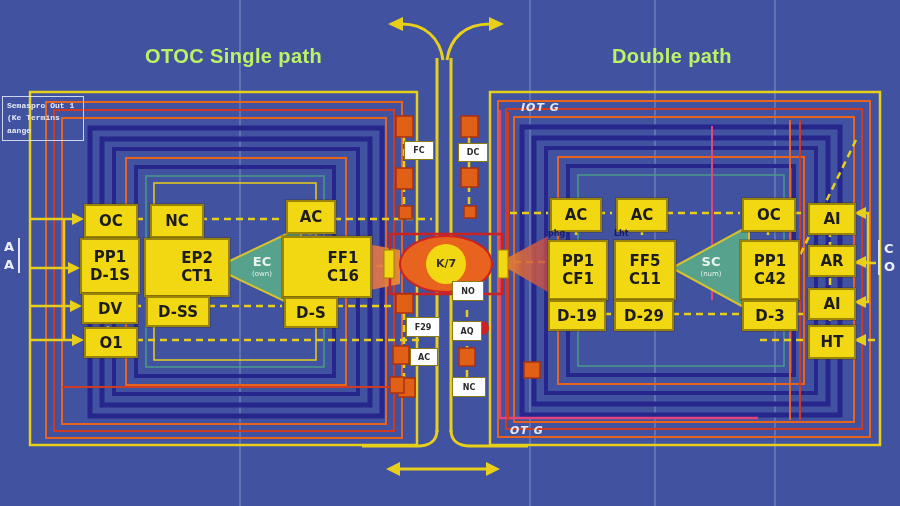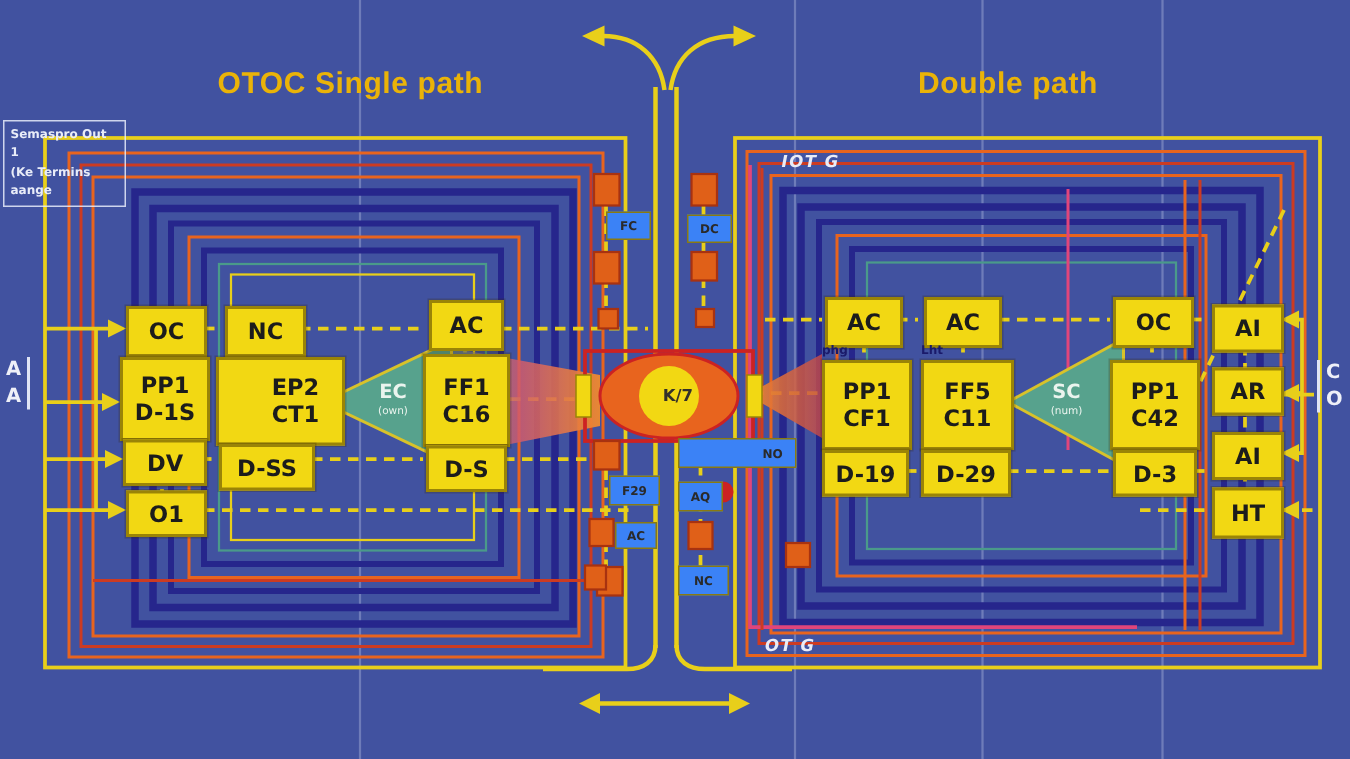--- a/index.html
+++ b/index.html
@@ -1,26 +1,26 @@
 <!DOCTYPE html>
 <html><head>
 <meta charset="utf-8">
 <style>
   html,body{margin:0;padding:0;background:#20254a;}
   .canvas{position:relative;width:900px;height:506px;background:#4152a0;overflow:hidden;
           font-family:"DejaVu Sans","Liberation Sans",sans-serif;}
   .abs{position:absolute;}
   svg{position:absolute;left:0;top:0;}
-  .title{position:absolute;color:#eab308;font-size:20px;font-weight:600;letter-spacing:.4px;
+  .title{position:absolute;color:#bef264;font-size:20px;font-weight:600;letter-spacing:.4px;
          font-family:"Liberation Sans",sans-serif;white-space:nowrap;}
   .ybox{position:absolute;background:#f2d813;border:2px solid #9a8407;color:#1c1c1c;
         display:flex;align-items:center;justify-content:center;font-weight:bold;
         font-size:15px;box-shadow:0 0 0 1px rgba(60,40,0,.25);z-index:5;text-align:center;}
   .ybox2{flex-direction:column;gap:3px;line-height:1;}
-  .pill{position:absolute;background:#3b82f6;border:1px solid #8a7a10;color:#2a2a2a;
+  .pill{position:absolute;background:#ffffff;border:1px solid #8a7a10;color:#2a2a2a;
         display:flex;align-items:center;justify-content:center;font-weight:bold;
         font-size:8px;z-index:5;overflow:hidden;}
   .anno{position:absolute;border:1.5px solid rgba(232,236,250,.85);color:#e8ecf8;
         font-size:8px;line-height:1.55;padding:3px 4px;z-index:6;font-weight:bold;}
   .wlabel{position:absolute;color:#e8ecf8;font-size:11px;font-weight:bold;z-index:6;
           letter-spacing:1px;white-space:nowrap;font-style:italic;}
   .edge{position:absolute;color:#eef0f8;font-size:13px;font-weight:bold;line-height:1.35;z-index:6;}
   .edge-l{border-right:2px solid #dfe4f5;padding-right:4px;}
   .edge-r{border-left:2px solid #dfe4f5;padding-left:4px;}
   .tri-label{position:absolute;color:#eaf4ee;text-align:center;z-index:4;font-weight:bold;
@@ -209,36 +209,36 @@
     <span>D-1S</span>
   </div>
   <div class="ybox ybox2" style="left:144px;top:238px;width:62px;height:55px;padding-left:20px;">
     <span>EP2</span>
     <span>CT1</span>
   </div>
   <div class="ybox" style="left:82px;top:293px;width:52px;height:27px;">DV</div>
   <div class="ybox" style="left:146px;top:296px;width:60px;height:27px;">D-SS</div>
   <div class="ybox" style="left:84px;top:327px;width:50px;height:27px;">O1</div>
   <div class="ybox" style="left:286px;top:200px;width:46px;height:30px;">AC</div>
-  <div class="ybox ybox2" style="left:282px;top:236px;width:54px;height:58px;">
+  <div class="ybox ybox2" style="left:282px;top:236px;width:54px;height:58px;padding-left:32px;">
     <span>FF1</span>
     <span>C16</span>
   </div>
   <div class="ybox" style="left:284px;top:297px;width:50px;height:27px;">D-S</div>
 
   <div class="tri-label" style="left:236px;top:254px;width:52px;">
     <span>EC</span>
     <small>(own)</small>
   </div>
 
-  <div class="abs" style="left:430px;top:257px;width:32px;text-align:right;font-size:11px;font-weight:bold;color:#33302a;z-index:6;">K/7</div>
+  <div class="abs" style="left:430px;top:257px;width:32px;text-align:center;font-size:11px;font-weight:bold;color:#33302a;z-index:6;">K/7</div>
   <div class="pill" style="left:404px;top:141px;width:28px;height:17px;">FC</div>
   <div class="pill" style="left:458px;top:143px;width:28px;height:17px;">DC</div>
   <div class="pill" style="left:406px;top:317px;width:32px;height:18px;">F29</div>
-  <div class="pill" style="left:452px;top:292px;width:30px;height:18px;padding-left:47px;">NO</div>
+  <div class="pill" style="left:452px;top:281px;width:30px;height:18px;">NO</div>
   <div class="pill" style="left:452px;top:321px;width:28px;height:18px;">AQ</div>
   <div class="pill" style="left:410px;top:348px;width:26px;height:16px;">AC</div>
   <div class="pill" style="left:452px;top:377px;width:32px;height:18px;">NC</div>
 
   <div class="ybox" style="left:550px;top:198px;width:48px;height:30px;">AC</div>
   <div class="ybox" style="left:616px;top:198px;width:48px;height:30px;">AC</div>
   <div class="ybox ybox2" style="left:548px;top:240px;width:56px;height:56px;">
     <span>PP1</span>
     <span>CF1</span>
   </div>
@@ -259,21 +259,21 @@
   <div class="ybox" style="left:808px;top:288px;width:44px;height:28px;">AI</div>
   <div class="ybox" style="left:808px;top:325px;width:44px;height:30px;">HT</div>
 
   <div class="tri-label" style="left:686px;top:254px;width:50px;">
     <span>SC</span>
     <small>(num)</small>
   </div>
   <div class="tag" style="left:548px;top:229px;">phg</div>
   <div class="tag" style="left:614px;top:229px;">Lht</div>
 
-  <div class="anno" style="left:2px;top:80px;width:72px;">
+  <div class="anno" style="left:2px;top:96px;width:72px;font-family:Liberation Mono, monospace;">
     <div>Semaspro Out 1</div>
     <div>(Ke Termins</div>
     <div>aange</div>
   </div>
   <div class="wlabel" style="left:521px;top:101px;">IOT G</div>
   <div class="wlabel" style="left:510px;top:424px;">OT G</div>
 
   <div class="edge edge-l" style="left:4px;top:238px;">
     <div>A</div>
     <div>A</div>

